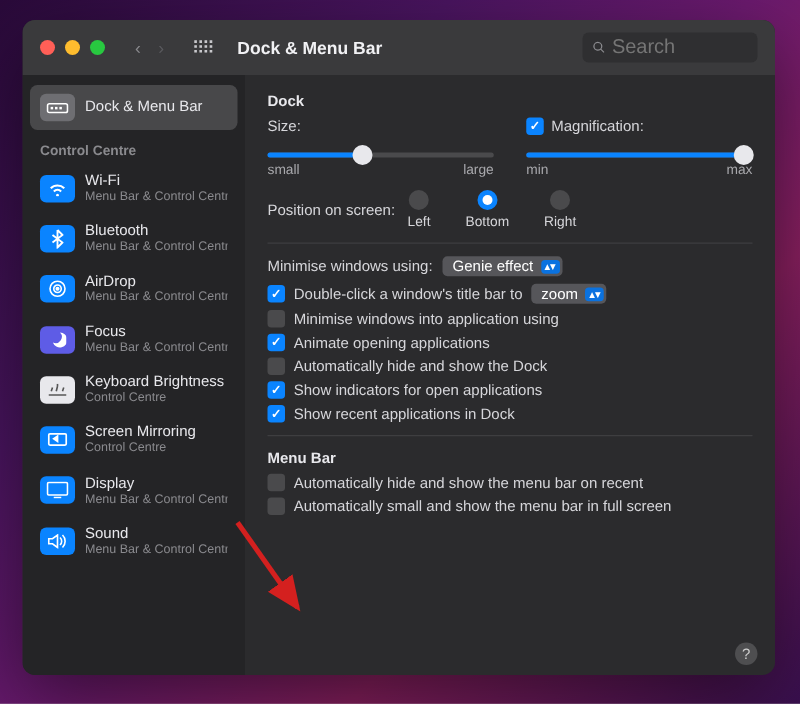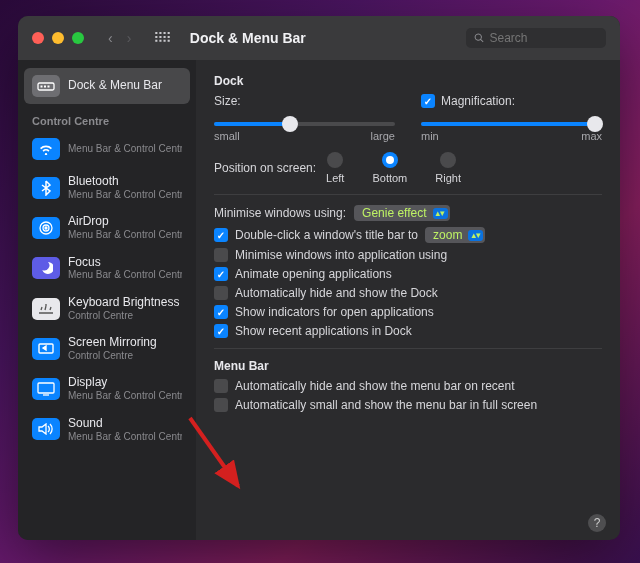--- a/index.html
+++ b/index.html
@@ -29,21 +29,21 @@
   .nav-arrows span { color: #8a8a8e; font-size: 14px; padding: 0 4px; cursor: pointer; }
   .grid-icon { margin-left: 10px; font-size: 14px; color: #c8c8cc; cursor: pointer; letter-spacing: -2px; }
   .title { margin-left: 12px; color: #f1f1f4; font-weight: 600; font-size: 14px; }
   .searchbox {
     margin-left: auto; background: #2f2f31; border-radius: 5px;
     padding: 3px 8px; width: 140px; display: flex; align-items: center; gap: 5px;
   }
   .searchbox svg { width: 12px; height: 12px; fill: #8a8a8e; }
   .searchbox input {
     background: transparent; border: none; outline: none; color: #f9a8d4;
-    font-size: 12px; width: 100%;
+    font-size: 16px; width: 100%;
   }
   .content { flex: 1; display: flex; overflow: hidden; }
   .sidebar {
     width: 178px; background: #242426; padding: 8px 6px; overflow-y: auto;
   }
   .side-item {
     display: flex; align-items: center; gap: 8px; padding: 7px 8px; border-radius: 6px;
     cursor: pointer; margin-bottom: 1px;
   }
   .side-item.selected { background: #48484a; }
@@ -76,21 +76,21 @@
   .radio-col { display: flex; flex-direction: column; align-items: center; gap: 4px; font-size: 11px; }
   .radio-dot {
     width: 16px; height: 16px; border-radius: 50%; background: #4a4a4c; position: relative;
   }
   .radio-dot.sel { background: #0a84ff; }
   .radio-dot.sel::after {
     content: ""; position: absolute; inset: 4px; background: #fff; border-radius: 50%;
   }
   .select {
     background: #56565a; border-radius: 4px; padding: 1px 2px 1px 8px;
-    display: inline-flex; align-items: center; font-size: 12px; color: #bef264;
+    display: inline-flex; align-items: center; font-size: 12px; color: #ffffff;
   }
   .select .chev {
     background: #0a72e0; border-radius: 3px; margin-left: 6px; padding: 1px 3px;
     font-size: 9px; line-height: 1; display: flex; flex-direction: column;
   }
   .cb-row { display: flex; align-items: center; gap: 7px; margin-bottom: 5px; font-size: 12px; text-align: center; }
   .cb {
     width: 14px; height: 14px; border-radius: 3px; background: #4a4a4c;
     display: flex; align-items: center; justify-content: center; flex-shrink: 0;
   }
@@ -148,20 +148,21 @@
       </div>
       <div class="side-header">Control Centre</div>
       <div id="side-list">
           <div class="side-item">
             <div class="side-icon" style="background:#0a84ff">
               <svg width="16" height="12" viewBox="0 0 16 12" fill="#fff">
                 <path d="M8 10a1.2 1.2 0 100 2.4A1.2 1.2 0 008 10zM4.5 7.5a5 5 0 017 0l-1.2 1.2a3.3 3.3 0 00-4.6 0zM2 5a8.5 8.5 0 0112 0l-1.2 1.2a6.8 6.8 0 00-9.6 0z"></path>
               </svg>
             </div>
     <div class="side-text">
+              <span class="pri">Wi-Fi</span>
     <span class="sec">Menu Bar &amp; Control Centre</span>
             </div>
           </div>
           <div class="side-item">
             <div class="side-icon" style="background:#0a84ff">
               <svg width="10" height="16" viewBox="0 0 10 16" fill="none" stroke="#fff" stroke-width="1.5">
                 <path d="M5 1v14l4-4-8-6m0 6l8-6-4-4"></path>
               </svg>
             </div>
     <div class="side-text">

